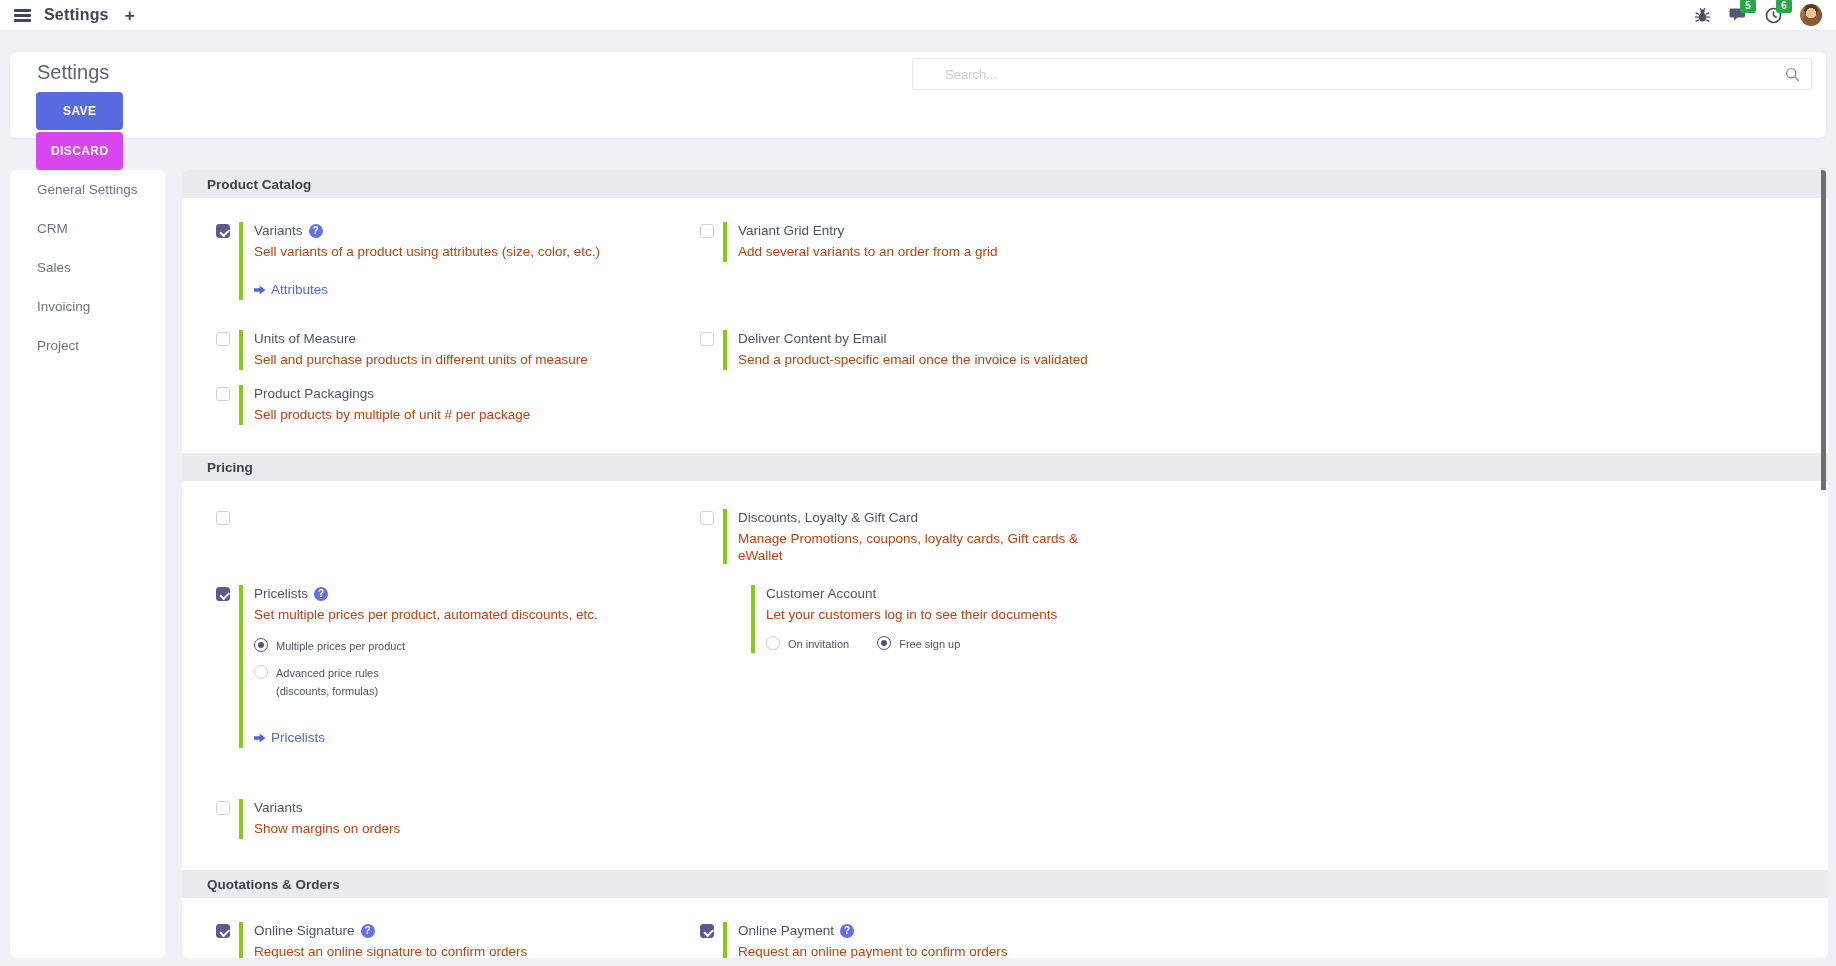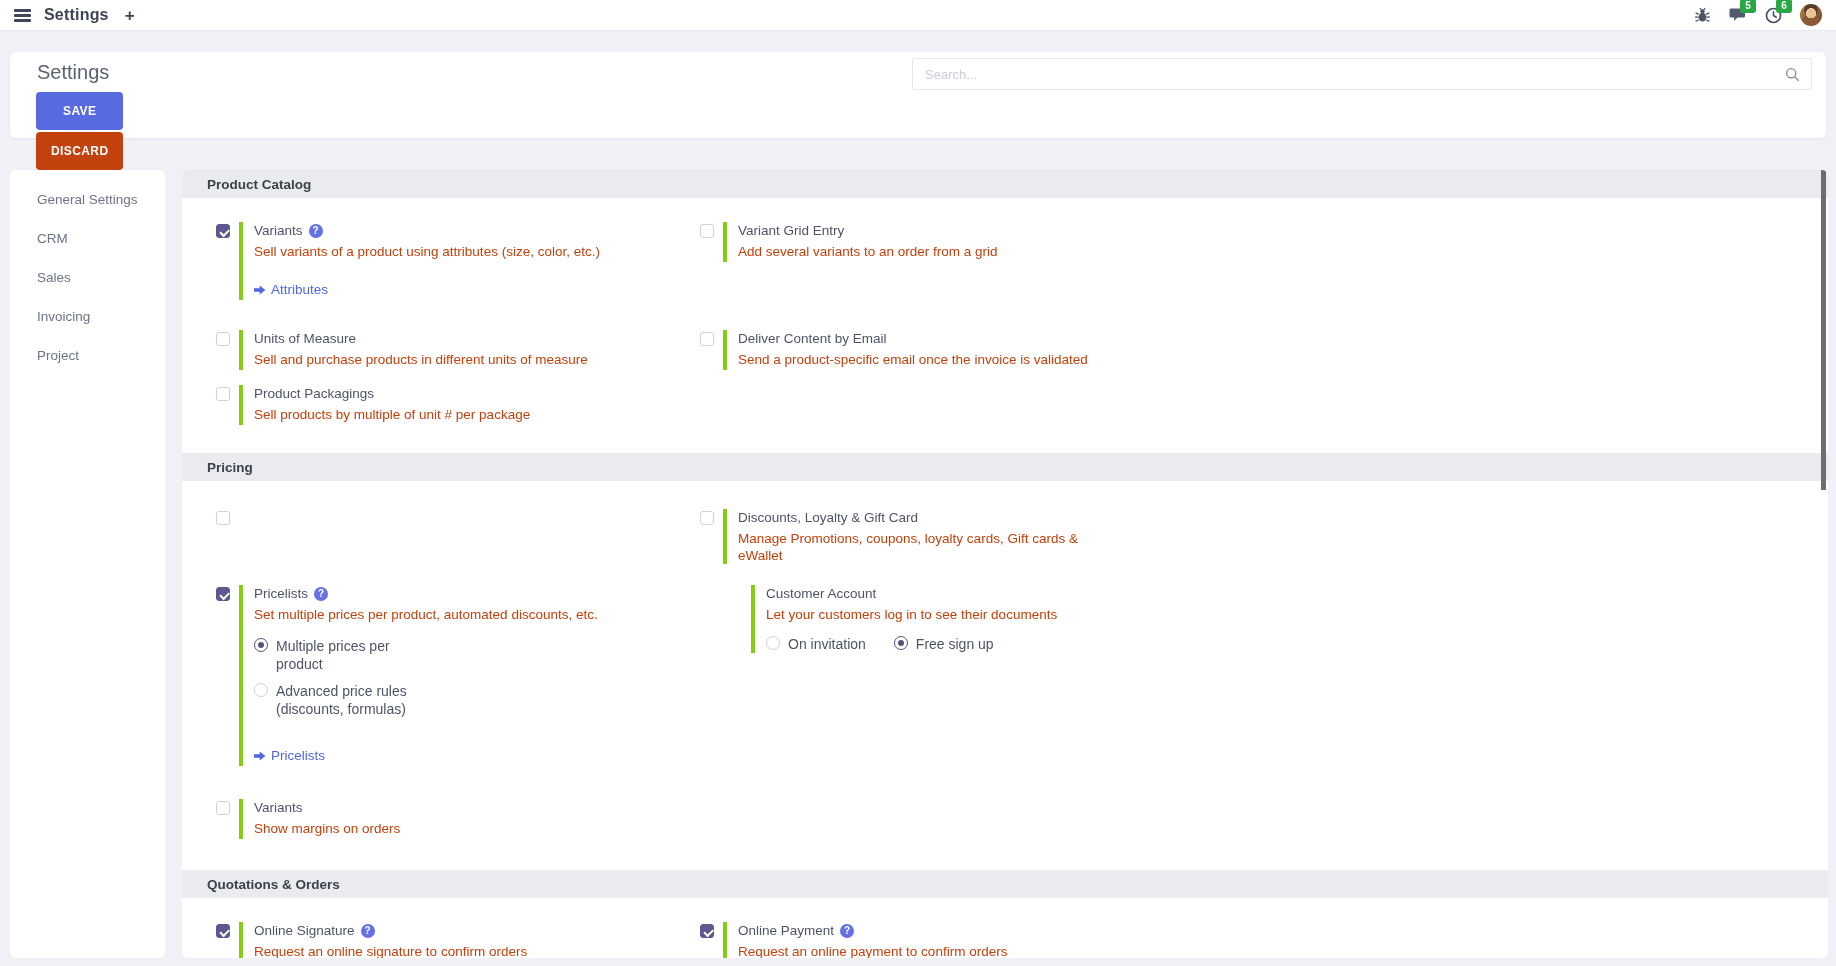--- a/index.html
+++ b/index.html
@@ -41,37 +41,37 @@
   
   .cp-card {
     position:absolute; left:10px; top:52px; width:1816px; height:86px;
     background:#fff; border-radius:6px; box-shadow:0 1px 3px rgba(40,50,90,.06);
   }
   .page-title { position:absolute; left:27px; top:9px; font-size:20px; color:#5a6272; }
   .cp-btns { position:absolute; left:26px; top:40px; display:flex; gap:2px;flex-direction:column; }
   .btn { border:none; border-radius:4px; color:#fff; font-size:12px; font-weight:700;
          letter-spacing:.4px; padding:12px 15px; cursor:pointer; font-family:inherit; }
   .btn-save { background:#586ae0; }
-  .btn-discard { background:#c2410c; }
+  .btn-discard { background:#d946ef; }
   .search-wrap {
     position:absolute; right:14px; top:6px; width:900px; height:32px;
     border:1px solid #e4e6eb; border-radius:3px; background:#fff;
-    display:flex; align-items:center;
+    display:flex; align-items:center;padding-left:20px;
   }
   .search-wrap input {
     flex:1; border:none; outline:none; height:100%; padding:0 12px;
     font-size:13px; color:#556; font-family:inherit; background:transparent;
   }
   .search-wrap input::placeholder { color:#c9cdd6; }
   .search-icon { margin-right:11px; display:flex; cursor:pointer; }
 
   
   .side-card {
     position:absolute; left:10px; top:170px; width:155px; height:788px;
-    background:#fff; border-radius:6px; padding-top:10px;
+    background:#fff; border-radius:6px; 
   }
   .side-item { padding:12px 10px 12px 27px; font-size:13.5px; color:#6d7486; cursor:pointer; white-space:nowrap; }
 
   
   .main-card {
     position:absolute; left:182px; top:170px; width:1646px; height:788px;
     background:#fff; border-radius:6px; overflow:hidden;
   }
   .band {
     position:absolute; left:0; width:100%; height:28px; background:#e9ebee;
@@ -107,21 +107,21 @@
   .radio-opt { display:flex; gap:8px; cursor:pointer; }
   .radio {
     width:14px; height:14px; flex:0 0 14px; border-radius:50%;
     border:1px solid #ced2da; background:#fff; position:relative; margin-top:1px;
   }
   .radio.sel { border:1.5px solid #56527f; }
   .radio.sel::after {
     content:''; position:absolute; left:50%; top:50%; width:6px; height:6px;
     transform:translate(-50%,-50%); border-radius:50%; background:#56527f;
   }
-  .radio-label { font-size:14px; color:#4d5466; line-height:18px; }
+  .radio-label { font-size:11px; color:#4d5466; line-height:18px; }
   .rl-narrow { width:145px; }
   .scroll-thumb { position:absolute; right:2px; top:0; width:5px; height:320px; background:#6e6e6e; cursor:grab; }
 </style>
 </head>
 <body>
 
 <div class="navbar">
   <div class="hamburger">
       <span></span>
       <span></span>

